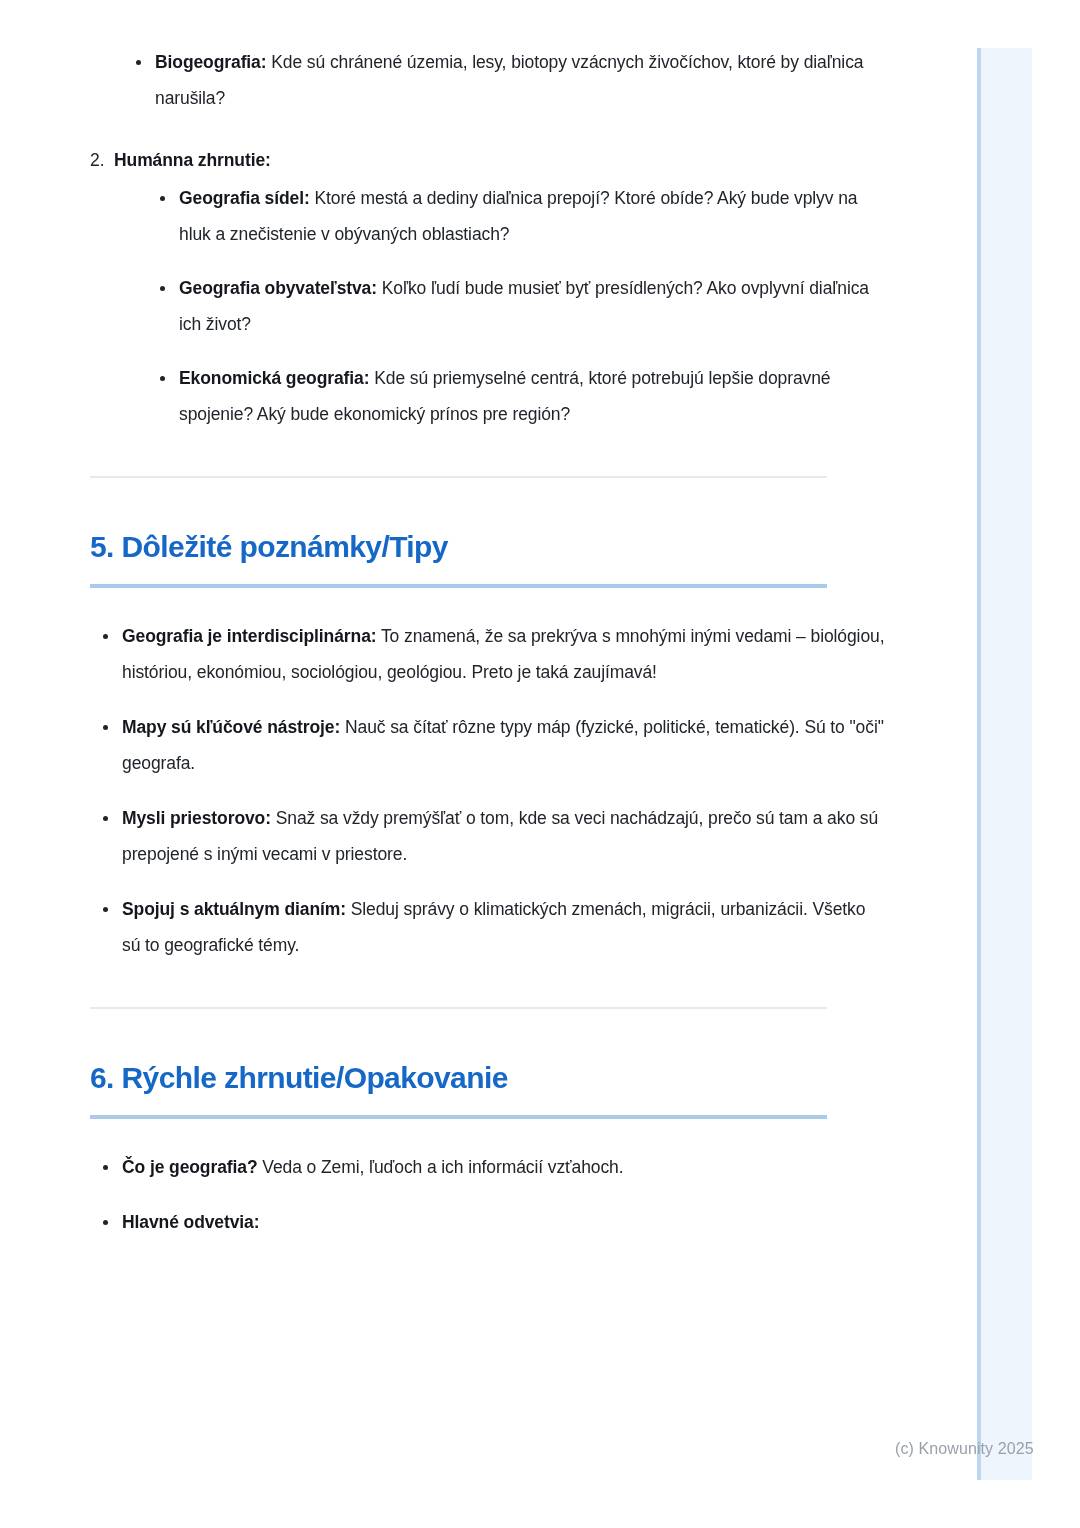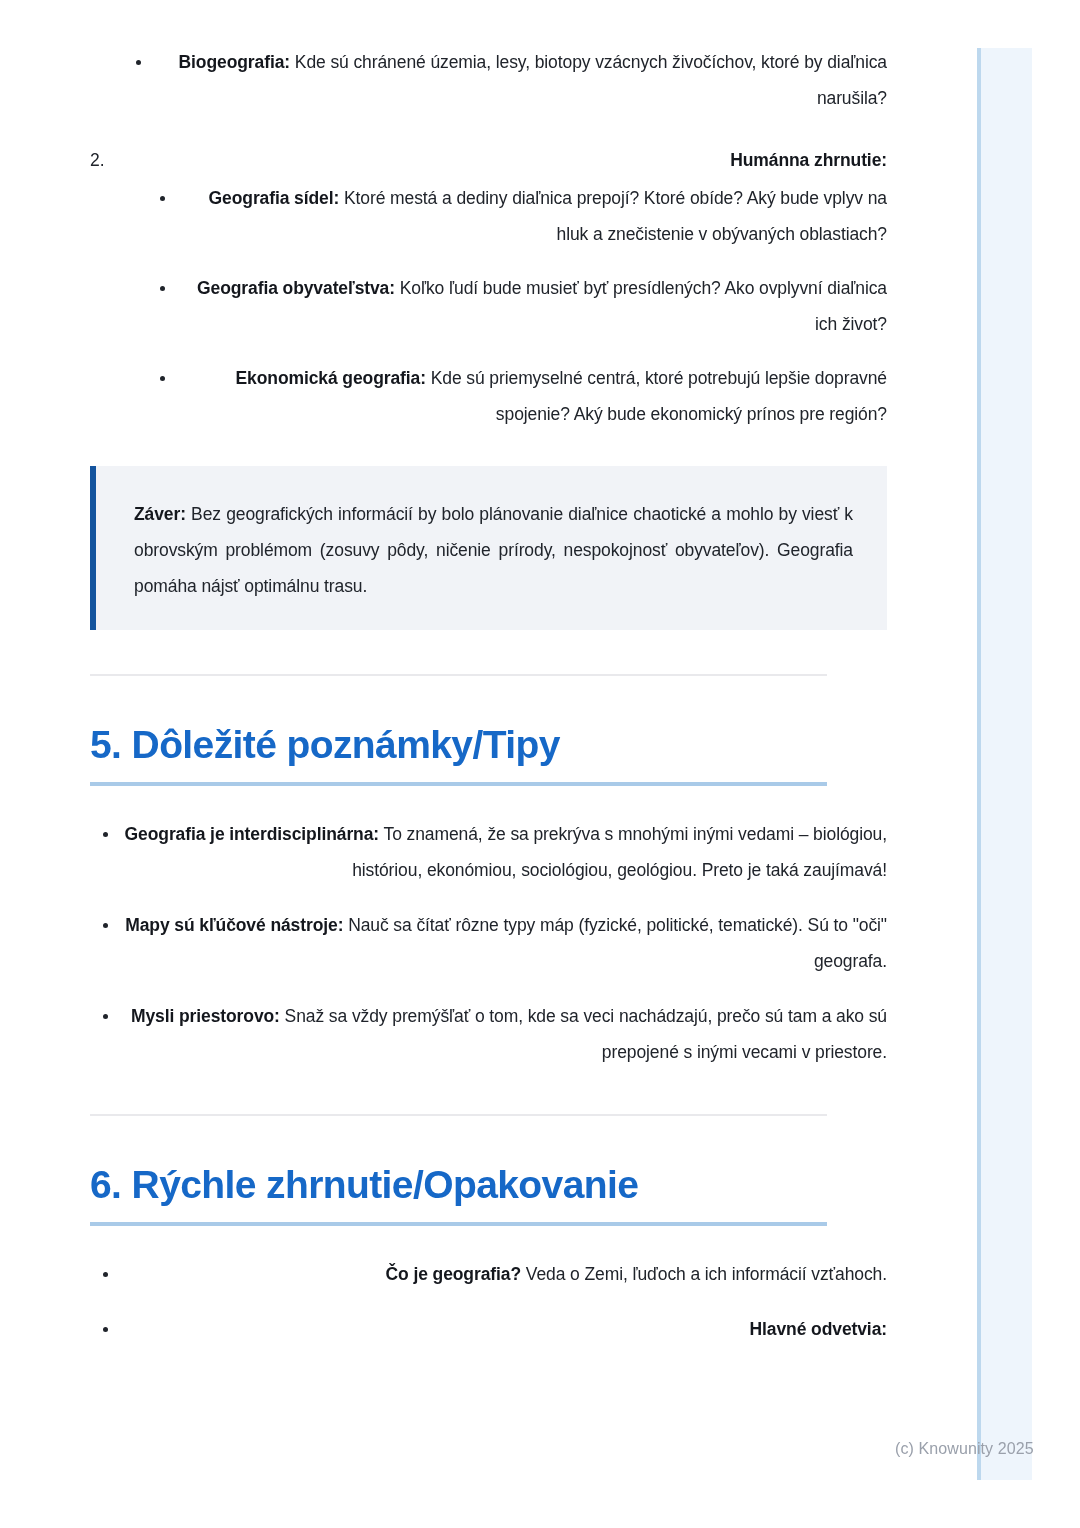--- a/index.html
+++ b/index.html
@@ -48,21 +48,20 @@
     padding: 0;
     list-style: none;
   }
 
   li {
     position: relative;
     color: #20242b;
     font-size: 17.5px;
     line-height: 36px;
     letter-spacing: -0.1px;
-    text-align: right;
   }
 
   li b {
     font-weight: 700;
     color: #14171d;
   }
 
   
   .sub-bullets {
     margin-top: 2px;
@@ -142,21 +141,21 @@
   
   .rule {
     border: 0;
     border-top: 2px solid #e9e9ec;
     margin: 44px 0 0 0;
     width: 737px;
   }
 
   h2.section-title {
     margin: 46px 0 0 0;
-    font-size: 39px;
+    font-size: 30px;
     line-height: 46px;
     font-weight: 700;
     color: #1668c7;
     letter-spacing: -0.6px;
   }
 
   .title-underline {
     width: 737px;
     height: 4px;
     background: #a9cae8;
@@ -201,39 +200,39 @@
           <li>
             <b>Geografia obyvateľstva:</b><span> Koľko ľudí bude musieť byť presídlených? Ako ovplyvní diaľnica ich život?</span>
           </li>
           <li>
             <b>Ekonomická geografia:</b><span> Kde sú priemyselné centrá, ktoré potrebujú lepšie dopravné spojenie? Aký bude ekonomický prínos pre región?</span>
           </li>
         </ul>
       </li>
     </ol>
 
-    <div class="callout">
-      <p><b>Záver:</b><span> Bez geografických informácií by bolo plánovanie diaľnice chaotické a mohlo by viesť k obrovským problémom (zosuvy pôdy, ničenie prírody, nespokojnosť obyvateľov). Geografia pomáha nájsť optimálnu trasu.</span></p>
-    </div>
 
     <hr class="rule">
 
     <h2 class="section-title">5. Dôležité poznámky/Tipy</h2>
     <div class="title-underline"></div>
 
     <ul class="bullets">
       <li>
         <b>Geografia je interdisciplinárna:</b><span> To znamená, že sa prekrýva s mnohými inými vedami – biológiou, históriou, ekonómiou, sociológiou, geológiou. Preto je taká zaujímavá!</span>
       </li>
       <li>
         <b>Mapy sú kľúčové nástroje:</b><span> Nauč sa čítať rôzne typy máp (fyzické, politické, tematické). Sú to "oči" geografa.</span>
       </li>
       <li>
         <b>Mysli priestorovo:</b><span> Snaž sa vždy premýšľať o tom, kde sa veci nachádzajú, prečo sú tam a ako sú prepojené s inými vecami v priestore.</span>
       </li>
+      <li>
+        <b>Spojuj s aktuálnym dianím:</b><span> Sleduj správy o klimatických zmenách, migrácii, urbanizácii. Všetko sú to geografické témy.</span>
+      </li>
     </ul>
 
     <hr class="rule">
 
     <h2 class="section-title">6. Rýchle zhrnutie/Opakovanie</h2>
     <div class="title-underline"></div>
 
     <ul class="bullets">
       <li>
         <b>Čo je geografia?</b><span> Veda o Zemi, ľuďoch a ich informácií vzťahoch.</span>

